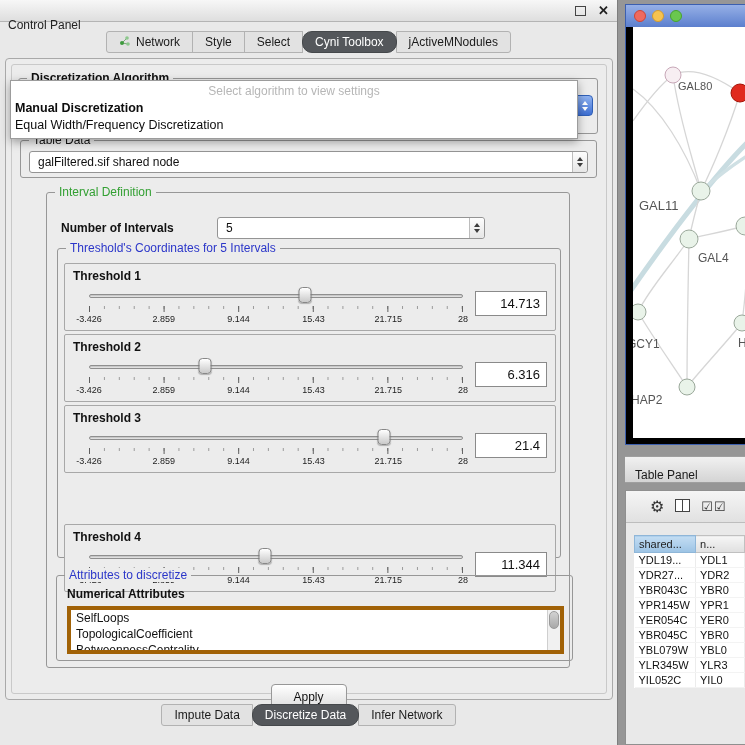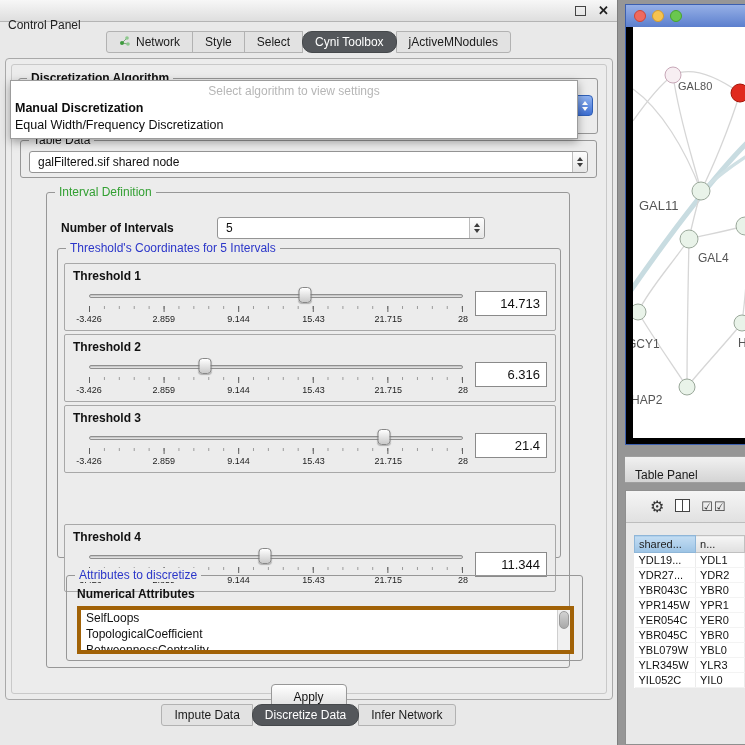--- a/index.html
+++ b/index.html
@@ -253,21 +253,21 @@
                   <span style="left: 100%;">28</span>
                 </div>
             </div>
             <div class="value-box">11.344</div>
           </div>
         </div>
 
       </div>
     </div>
 
-    <div class="group" style="left:66px;top:575px;width:517px;height:86px;">
+    <div class="group" style="left:56px;top:575px;width:517px;height:86px;">
       <span class="group-title blue">Attributes to discretize</span>
       <div style="position:absolute;left:10px;top:11px;font-size:12px;font-weight:bold;color:#111;">Numerical Attributes</div>
       <div id="attr-list">
 
       <div class="list-item">SelfLoops</div>
           <div class="list-item">TopologicalCoefficient</div>
           <div class="list-item">BetweennessCentrality</div>
           <div id="attr-scrollbar">
           <div id="attr-scroll-thumb"></div>
         </div>

